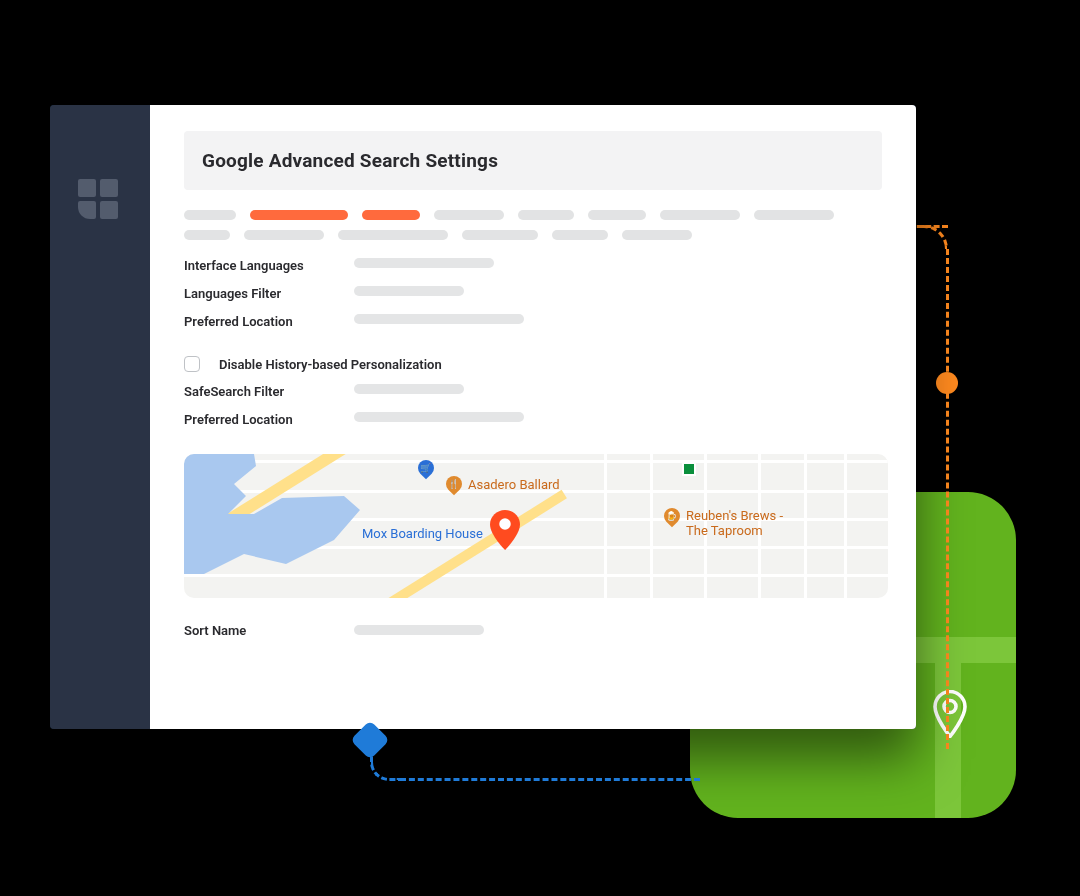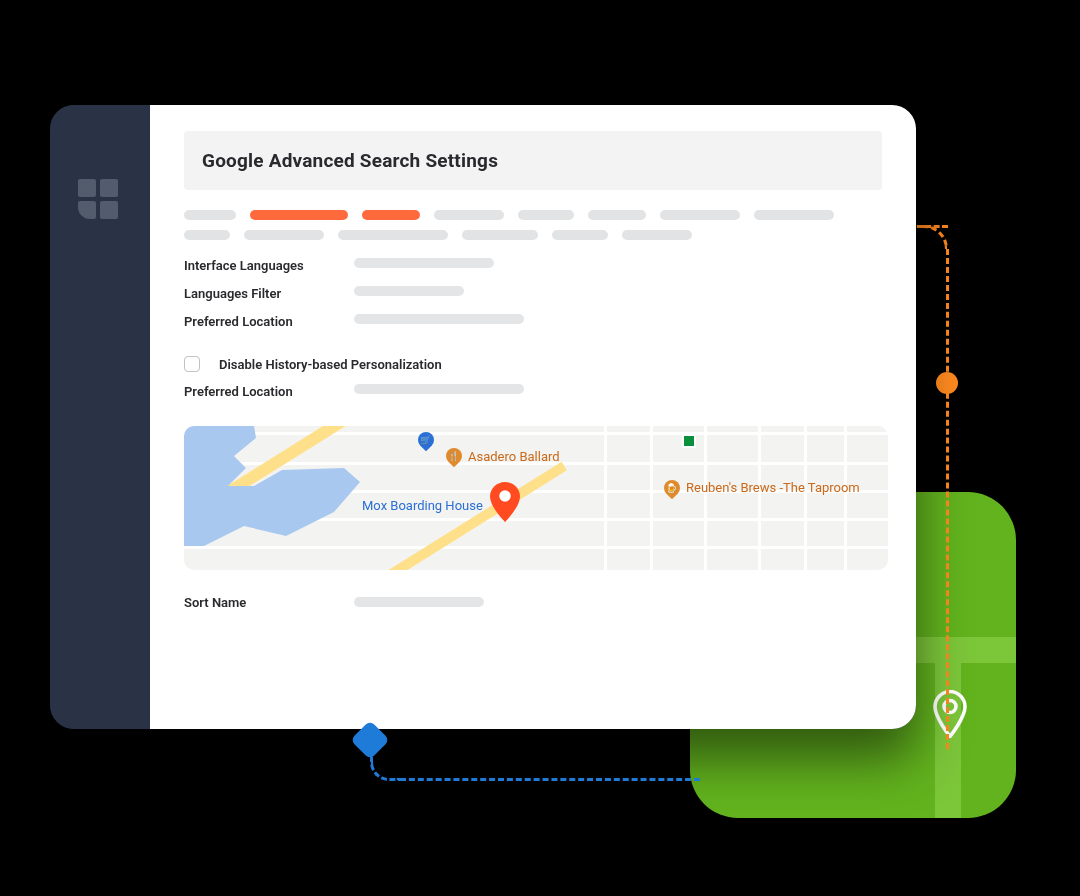--- a/index.html
+++ b/index.html
@@ -26,21 +26,21 @@
   .green-map::after{ content:""; position:absolute; inset:0; pointer-events:none; }
   .road { position:absolute; background:#7cc63a; }
   .road.r1 { left:0; top:145px; width:100%; height:26px; }
   .road.r2 { left:120px; top:0; width:26px; height:170px; }
   .road.r3 { left:245px; top:145px; width:26px; height:200px; }
   .road.bend { left:120px; top:145px; width:40px; height:40px; border-top-left-radius:50px; }
   .pin-white { position:absolute; left:242px; top:198px; width:36px; height:48px; }
   .pin-white svg { width:36px; height:48px; }
 
   
-  .window-outer { position:absolute; left:50px; top:105px; width:866px; height:624px; background:#0f2340; border-radius:24px; box-shadow:0 30px 50px rgba(0,0,0,.5); overflow:hidden; }
+  .window-outer { position:absolute; left:50px; top:105px; width:866px; height:624px; background:#0f2340; border-radius:4px; box-shadow:0 30px 50px rgba(0,0,0,.5); overflow:hidden; }
   .sidebar { position:absolute; left:0; top:0; width:100px; height:100%; background:#2a3345; }
   .logo { position:absolute; left:28px; top:74px; width:44px; height:44px; }
   .logo .sq { position:absolute; background:#535c6d; border-radius:2px; }
   .logo .a { left:0; top:0; width:18px; height:18px; }
   .logo .b { left:22px; top:0; width:18px; height:18px; }
   .logo .c { left:0; top:22px; width:18px; height:18px; border-bottom-left-radius:12px; }
   .logo .d { left:22px; top:22px; width:18px; height:18px; }
 
   .content { position:absolute; left:100px; top:0; right:0; bottom:0; background:#fff; padding:26px 34px 0 34px; overflow:hidden; }
   .title-band { background:#f3f3f4; border-radius:4px; padding:18px 18px; }
@@ -166,20 +166,24 @@
         <div class="field-row w3">
           <span class="lbl">Preferred Location</span>
           <span class="ph"></span>
         </div>
 
         <div class="check-row">
           <span class="checkbox"></span>
           <span class="clabel">Disable History-based Personalization</span>
         </div>
 
+        <div class="field-row w2">
+          <span class="lbl">SafeSearch Filter</span>
+          <span class="ph"></span>
+        </div>
         <div class="field-row w3">
           <span class="lbl">Preferred Location</span>
           <span class="ph"></span>
         </div>
       </div>
 
       <div class="map-area">
         <div class="mini-map">
           <div class="mm-grid">
             <div class="ln hl" style="top:6px"></div>
@@ -214,21 +218,21 @@
               </span>
             <span class="txt">Asadero Ballard</span>
           </div>
           <div class="poi blue" style="left:178px; top:72px">
             <span class="txt" style="color:#2a6fd6">Mox Boarding House</span>
           </div>
           <div class="poi orange" style="left:480px; top:54px; align-items:flex-start">
             <span class="bubble">
                 <span>🍺</span>
               </span>
-            <span style="display:flex;flex-direction:row">
+            <span style="display:flex;flex-direction:column">
               <span class="txt">Reuben's Brews -</span>
               <span class="txt">The Taproom</span>
             </span>
           </div>
 
           <div class="main-pin">
             <svg viewBox="0 0 24 32">
                 <path fill="#ff4b1f" d="M12 0C5.4 0 0 5.2 0 11.6 0 20 12 32 12 32s12-12 12-20.4C24 5.2 18.6 0 12 0Z"></path>
                 <circle cx="12" cy="11.2" r="4.6" fill="#fff"></circle>
               </svg>

